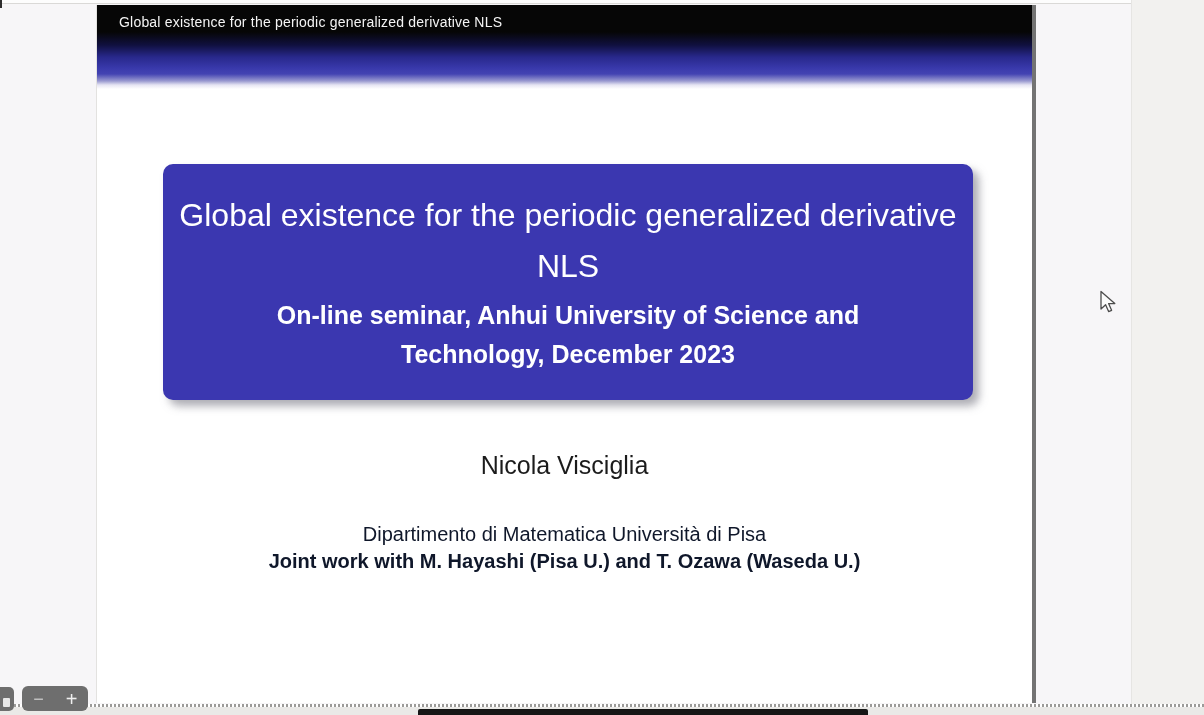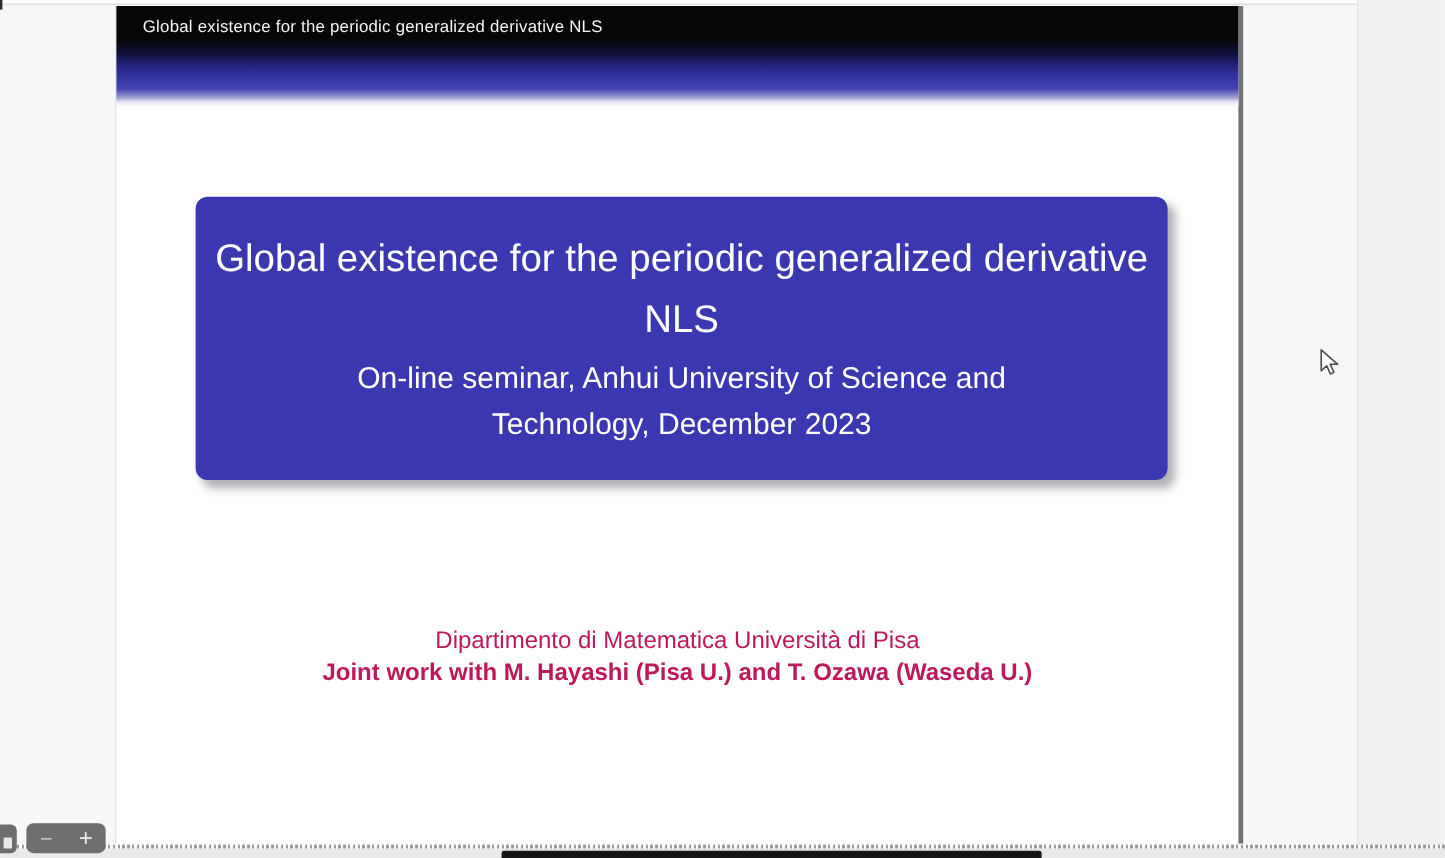--- a/index.html
+++ b/index.html
@@ -75,35 +75,35 @@
     max-width: 780px;
     font-size: 32px;
     line-height: 51px;
     font-weight: normal;
   }
   .title-box .sub-title {
     margin: 4px auto 0 auto;
     max-width: 660px;
     font-size: 25px;
     line-height: 39px;
-    font-weight: normal;
+    font-weight: bold;
   }
 
   .author-line {
     position: absolute; left: 0; top: 446px; width: 100%;
     text-align: center;
     font-size: 25px;
     color: #1b1b1b;
   }
   .affiliation-block {
     position: absolute; left: 0; top: 516px; width: 100%;
     text-align: center;
     font-size: 20px;
     line-height: 27px;
-    color: #be185d;
+    color: #0f172a;
   }
   .affiliation-block .joint-work { font-weight: bold; }
 
   
   .bottom-strip {
     position: absolute; left: 0; top: 704px; width: 1204px; height: 11px;
     background: #eae9e7;
   }
   .dotted-line {
     position: absolute; left: 0; top: 0; width: 100%; height: 3px;
@@ -166,20 +166,21 @@
 <div class="slide-page">
   <div class="slide-header">
     <div class="frametitle">Global existence for the periodic generalized derivative NLS</div>
   </div>
 
   <div class="title-box">
     <div class="main-title">Global existence for the periodic generalized derivative NLS</div>
     <div class="sub-title">On-line seminar, Anhui University of Science and Technology, December 2023</div>
   </div>
 
+  <div class="author-line">Nicola Visciglia</div>
 
   <div class="affiliation-block">
     <div>Dipartimento di Matematica Università di Pisa</div>
     <div class="joint-work">Joint work with M. Hayashi (Pisa U.) and T. Ozawa (Waseda U.)</div>
   </div>
 </div>
 
 <div class="bottom-strip">
   <div class="dotted-line"></div>
   <div class="taskbar-window-strip"></div>

